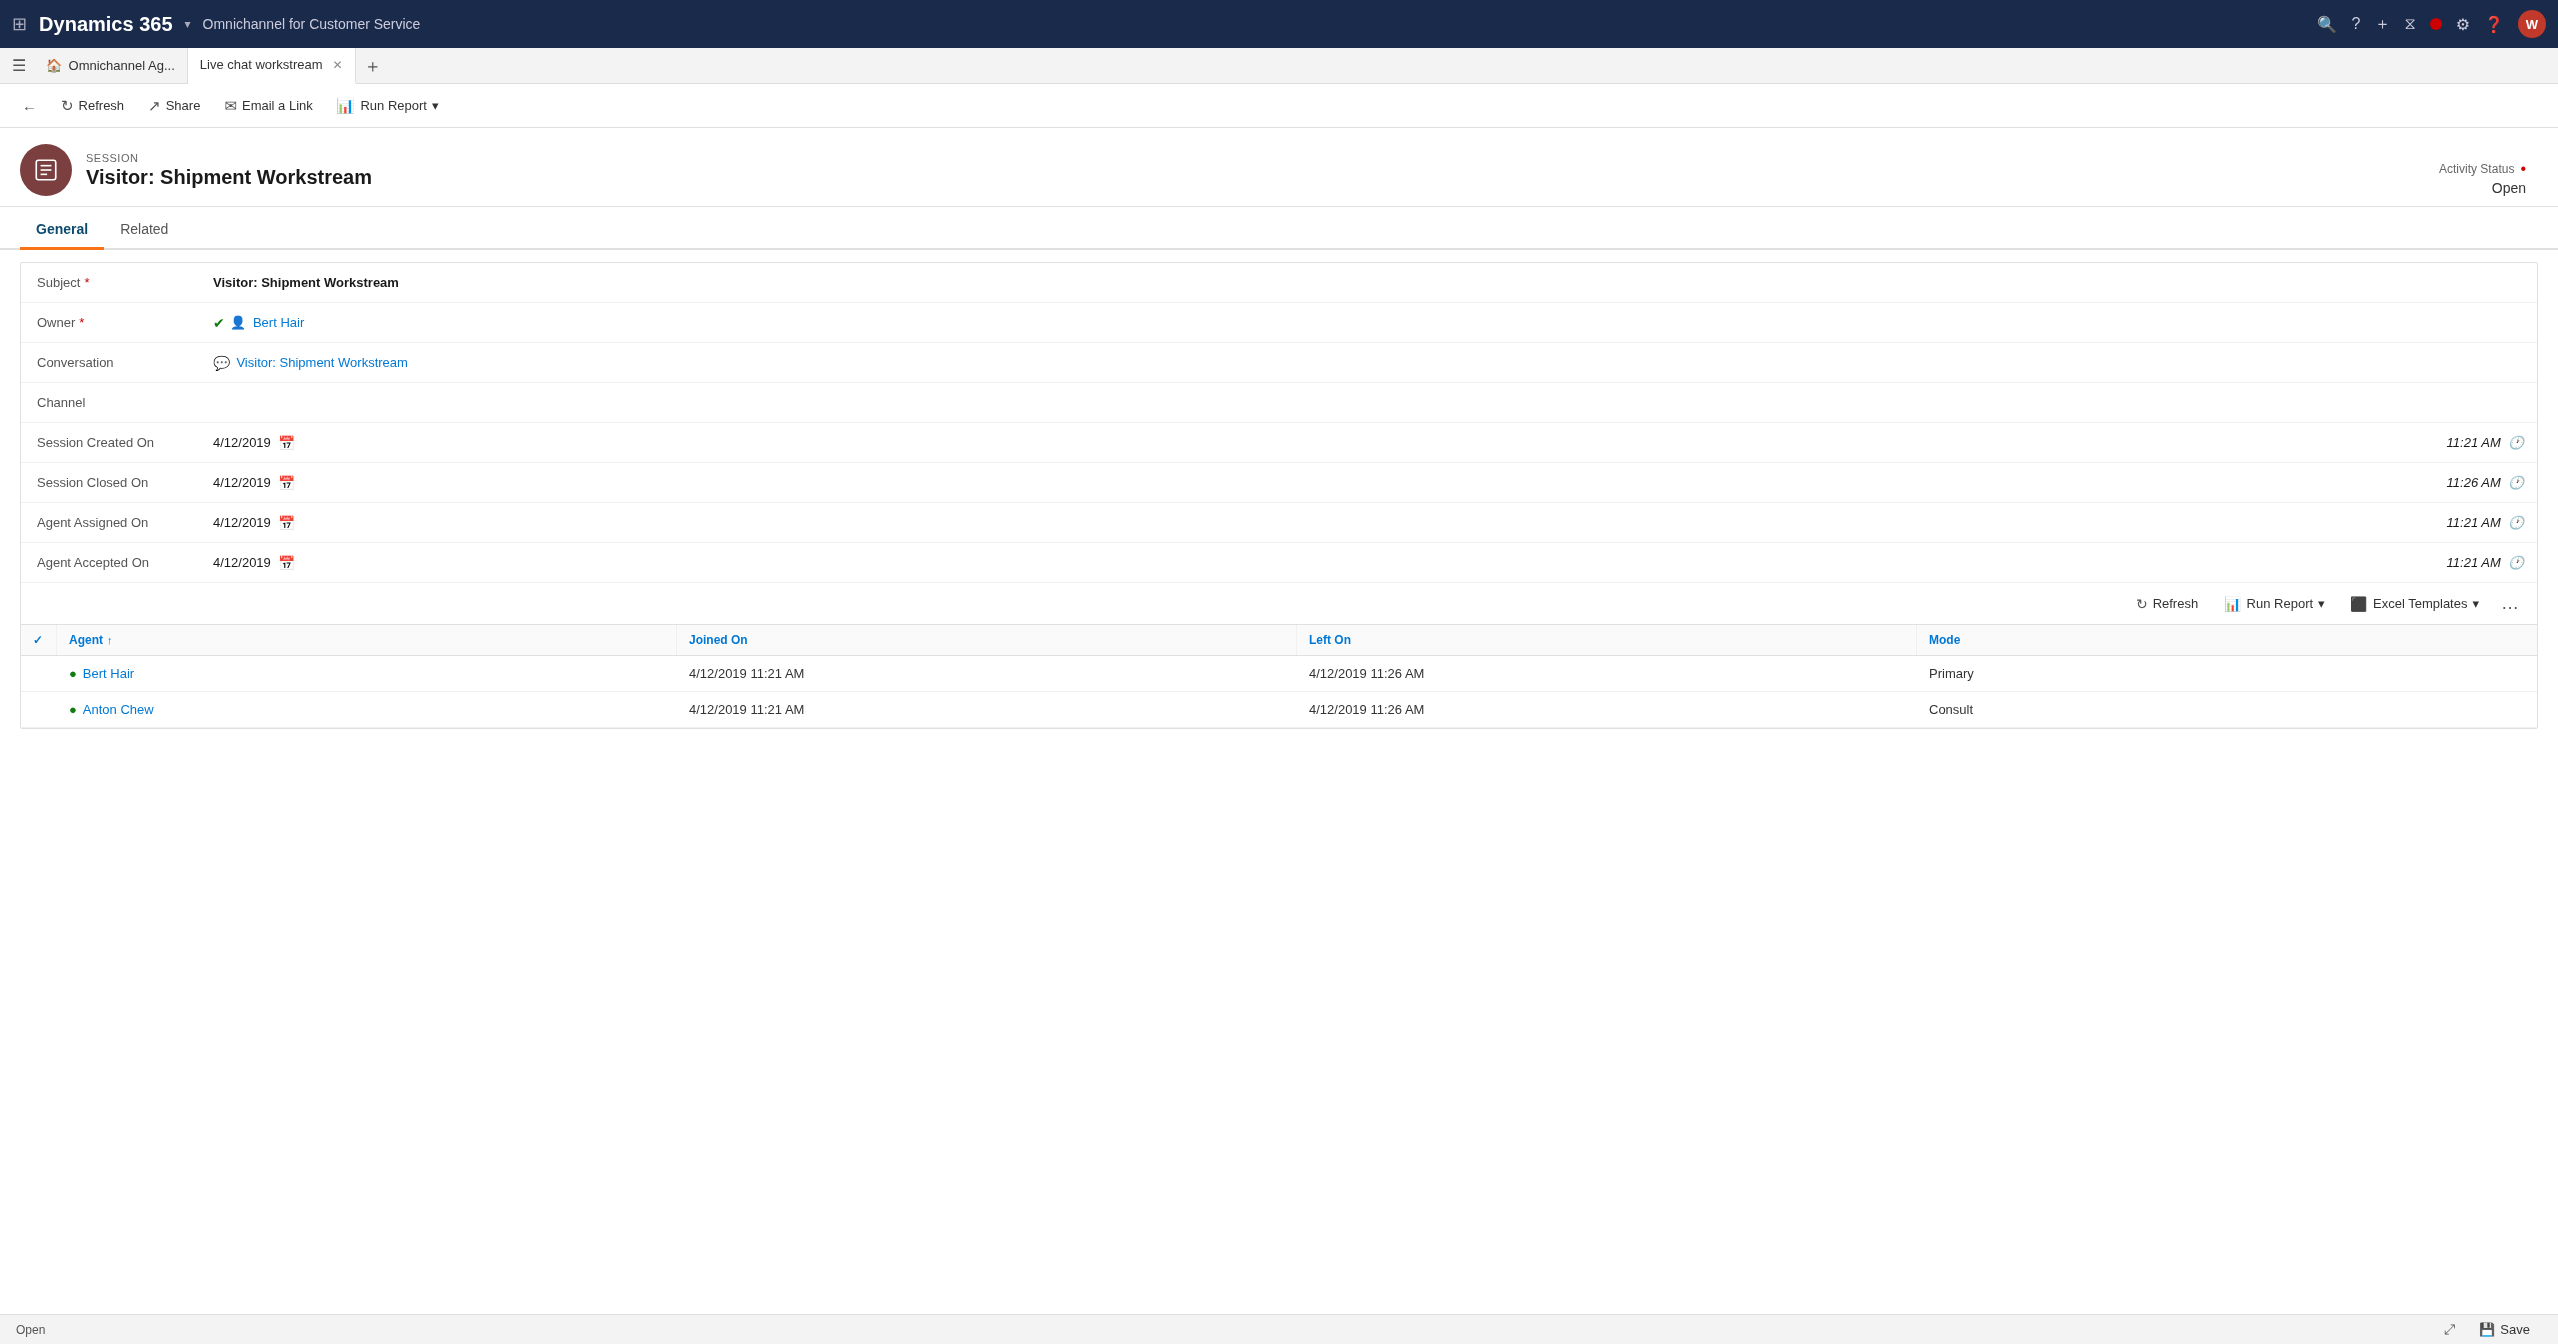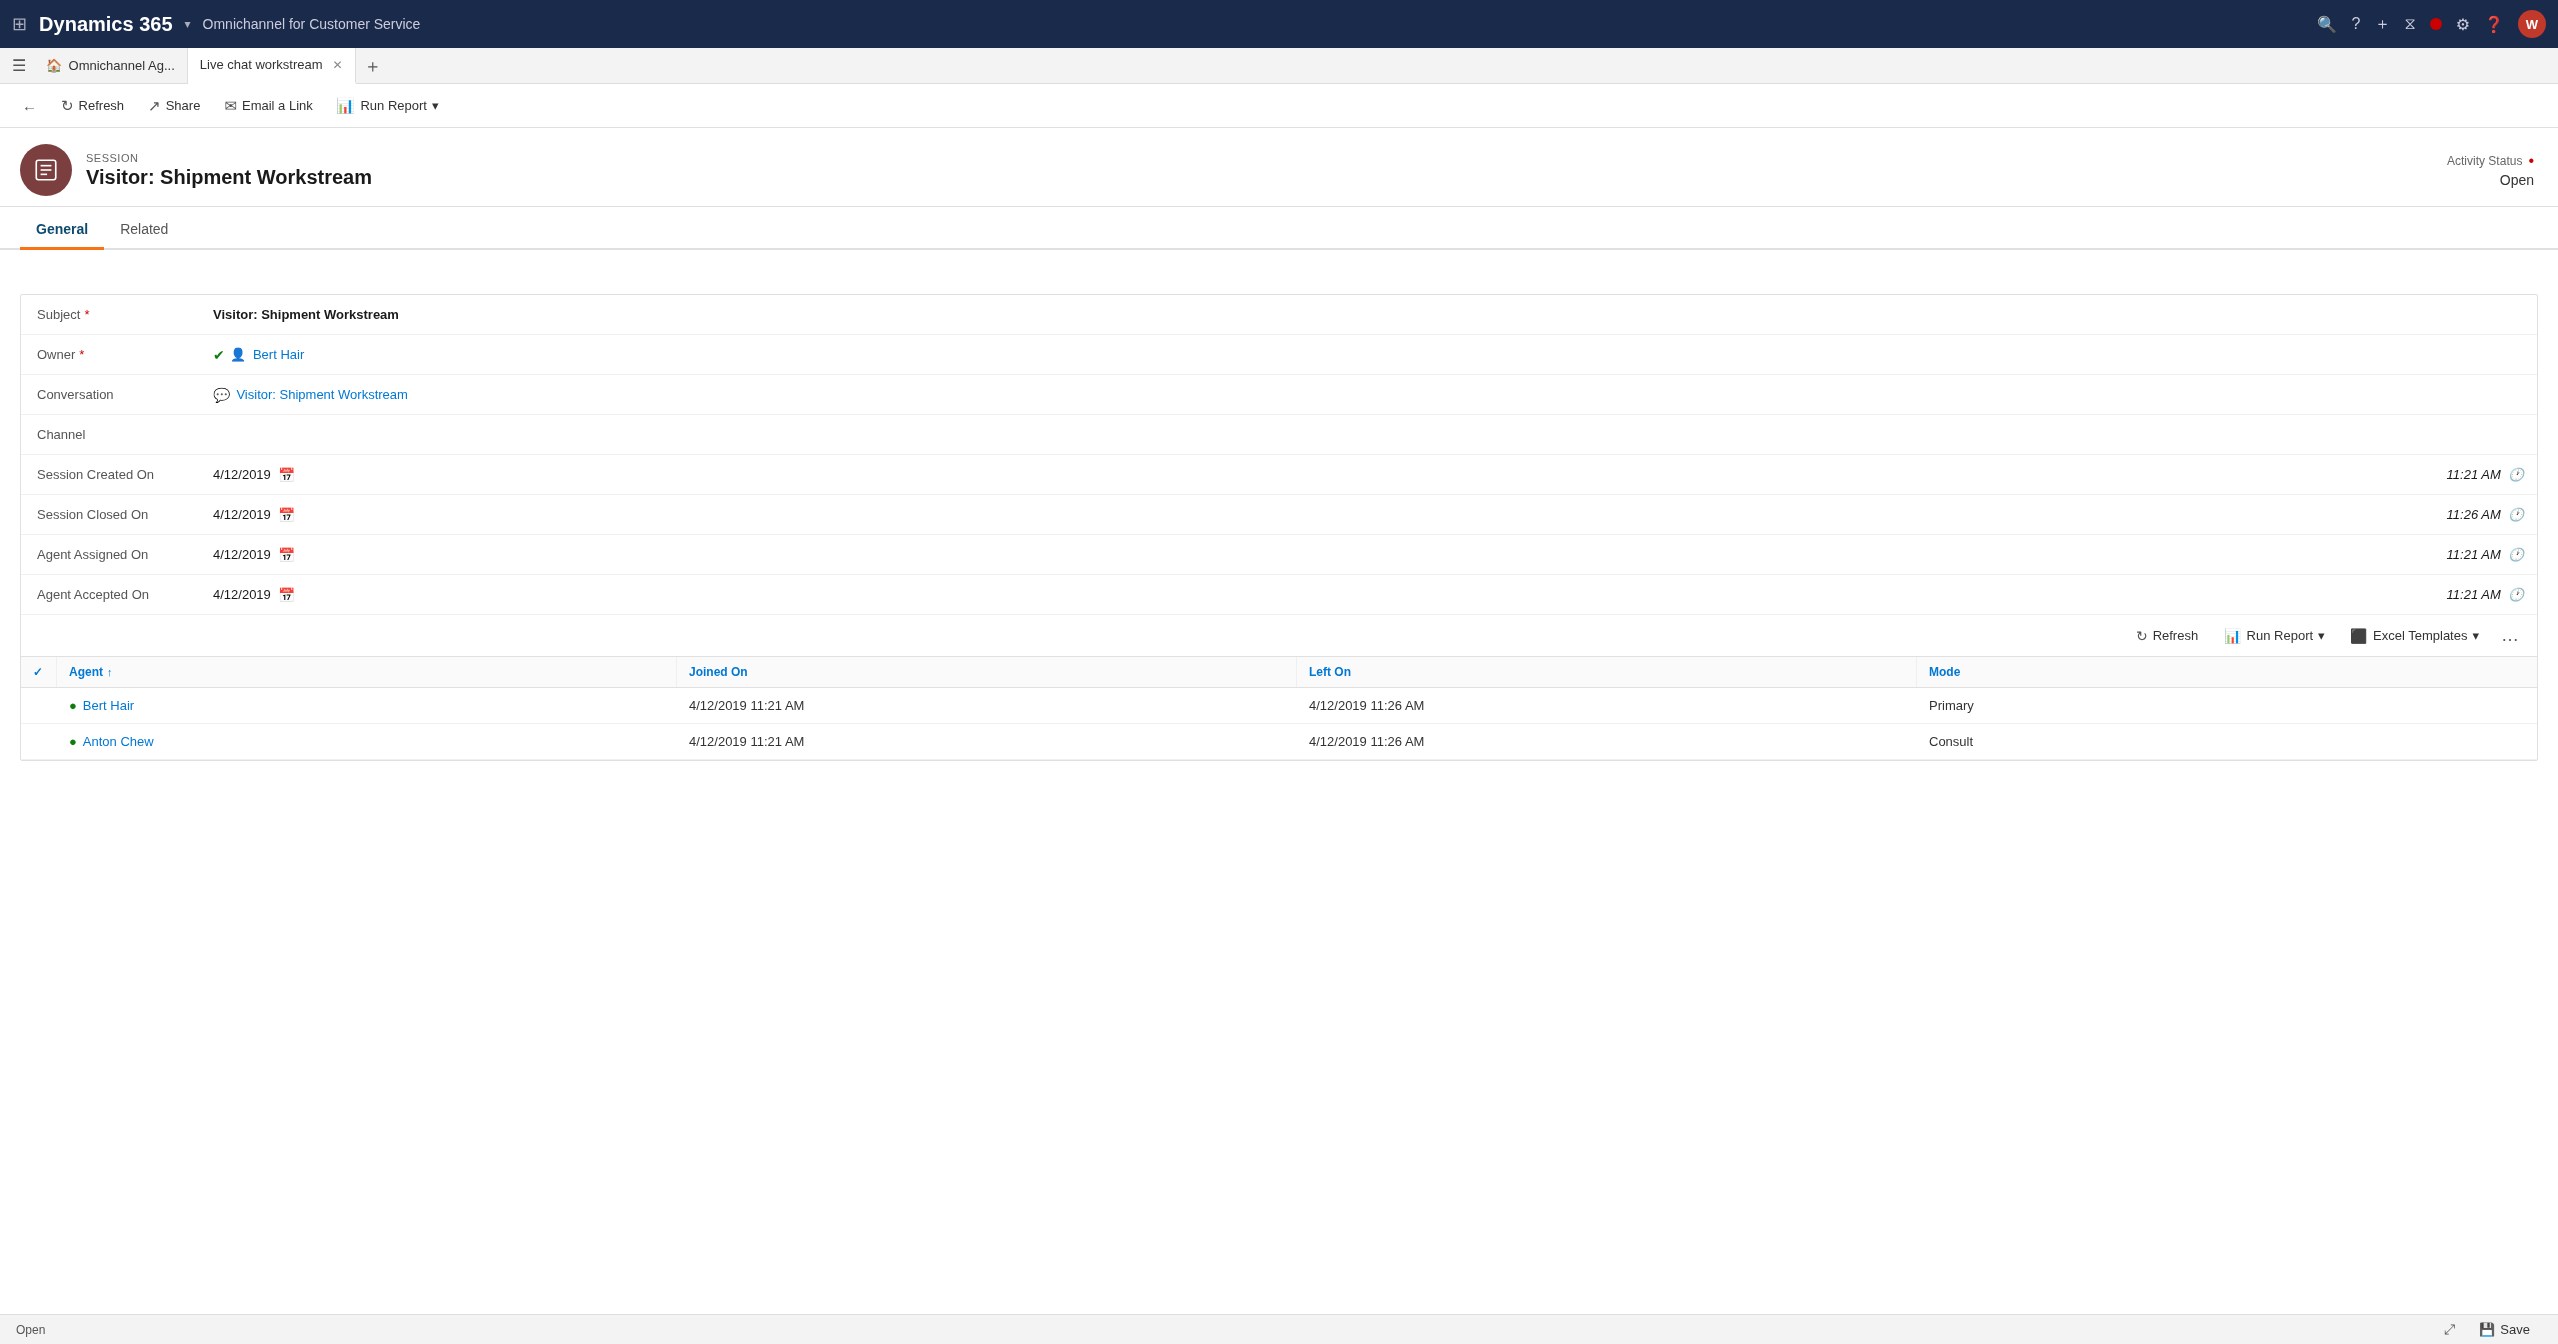--- a/index.html
+++ b/index.html
@@ -70,22 +70,22 @@
       cursor: pointer;
       font-size: 13px;
       color: #333;
       border-radius: 2px;
     }
     .toolbar-btn .btn-icon { font-size: 15px; color: #555; }
 
     
     .page-header {
       display: flex;
-      align-items: center;
-      padding: 16px 24px 10px 20px;
+      align-items: flex-end;
+      padding: 16px 32px 10px 20px;
       border-bottom: 1px solid #e0e0e0;
       justify-content: space-between;
     }
     .page-header-left { display: flex; align-items: center; gap: 14px; }
     .record-icon {
       width: 52px; height: 52px; border-radius: 50%; background: #7b3f3f;
       display: flex; align-items: center; justify-content: center; color: #fff; font-size: 22px;
     }
     .record-category { font-size: 11px; color: #666; text-transform: uppercase; letter-spacing: 0.5px; }
     .record-title { font-size: 20px; font-weight: 600; color: #1a1a1a; margin-top: 2px; }
@@ -110,21 +110,21 @@
       border-bottom: 3px solid transparent;
       margin-bottom: -2px;
     }
     .form-tab.active {
       color: #0c4a6e;
       border-bottom: 3px solid #f97316;
       font-weight: 600;
     }
 
     
-    .form-content { padding: 12px 20px; margin-top: 32px; }
+    .form-content { padding: 12px 20px; }
     .form-section {
       border: 1px solid #e0e0e0;
       border-radius: 2px;
       background: #fff;
     }
     .form-row {
       display: flex;
       align-items: center;
       min-height: 40px;
       padding: 6px 0;

